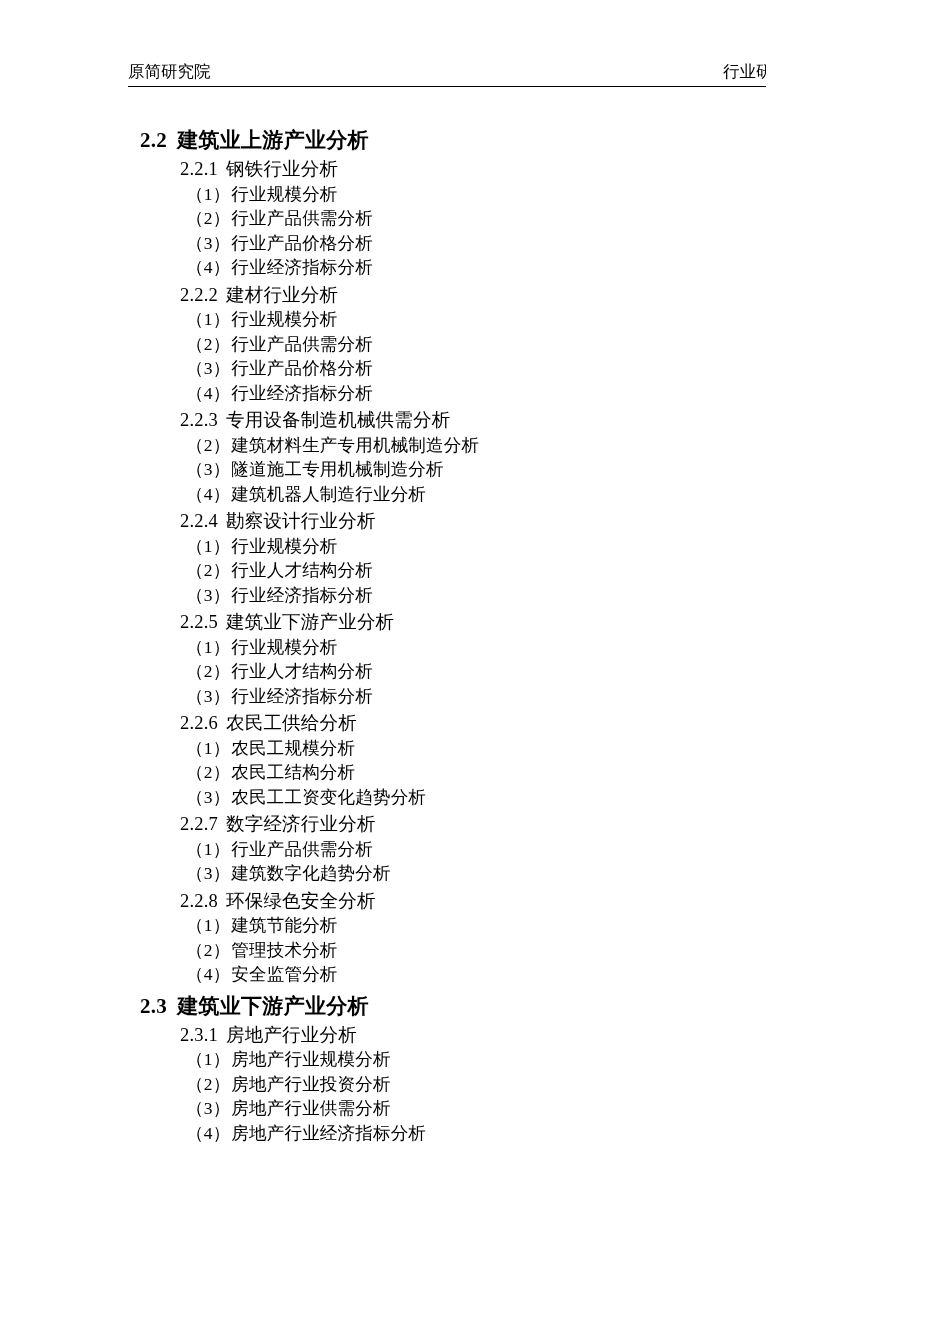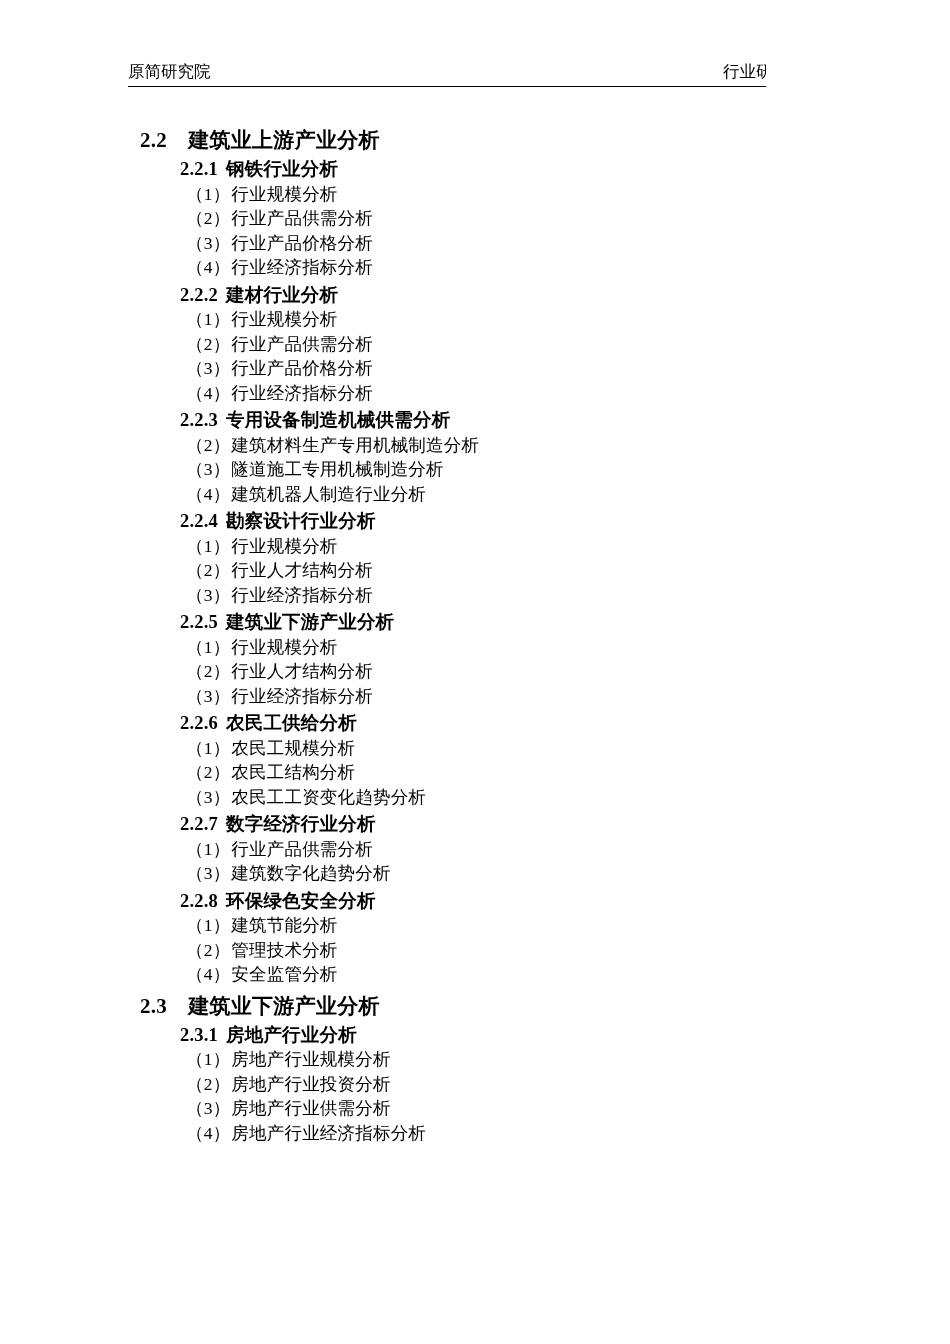--- a/index.html
+++ b/index.html
@@ -46,25 +46,25 @@
     width: 700px;
   }
 
   .lvl1 {
     font-size: 21px;
     font-weight: bold;
     line-height: 1.0;
     margin: 12px 0 6px 12px;
     letter-spacing: 0.3px;
   }
-  .lvl1 .num { margin-right: 21px; }
+  .lvl1 .num { margin-right: 10px; }
 
   .lvl2 {
     font-size: 18.5px;
-    font-weight: bold;
+    font-weight: normal;
     line-height: 1.0;
     margin: 9px 0 4px 52px;
     letter-spacing: 0.2px;
   }
   .lvl2 .num { margin-right: 8px; }
 
   .lvl3 {
     font-size: 17.5px;
     font-weight: normal;
     line-height: 1.0;

